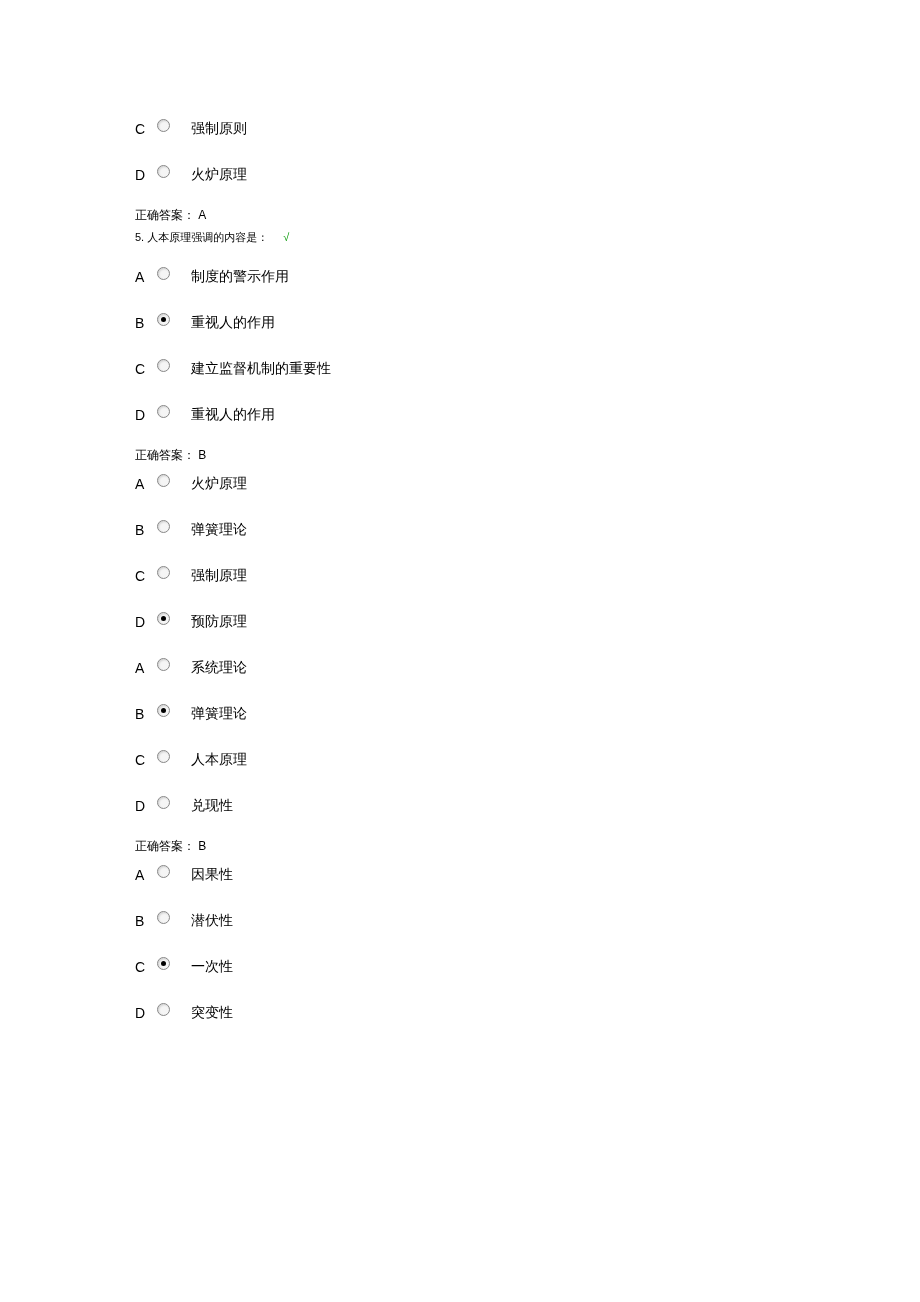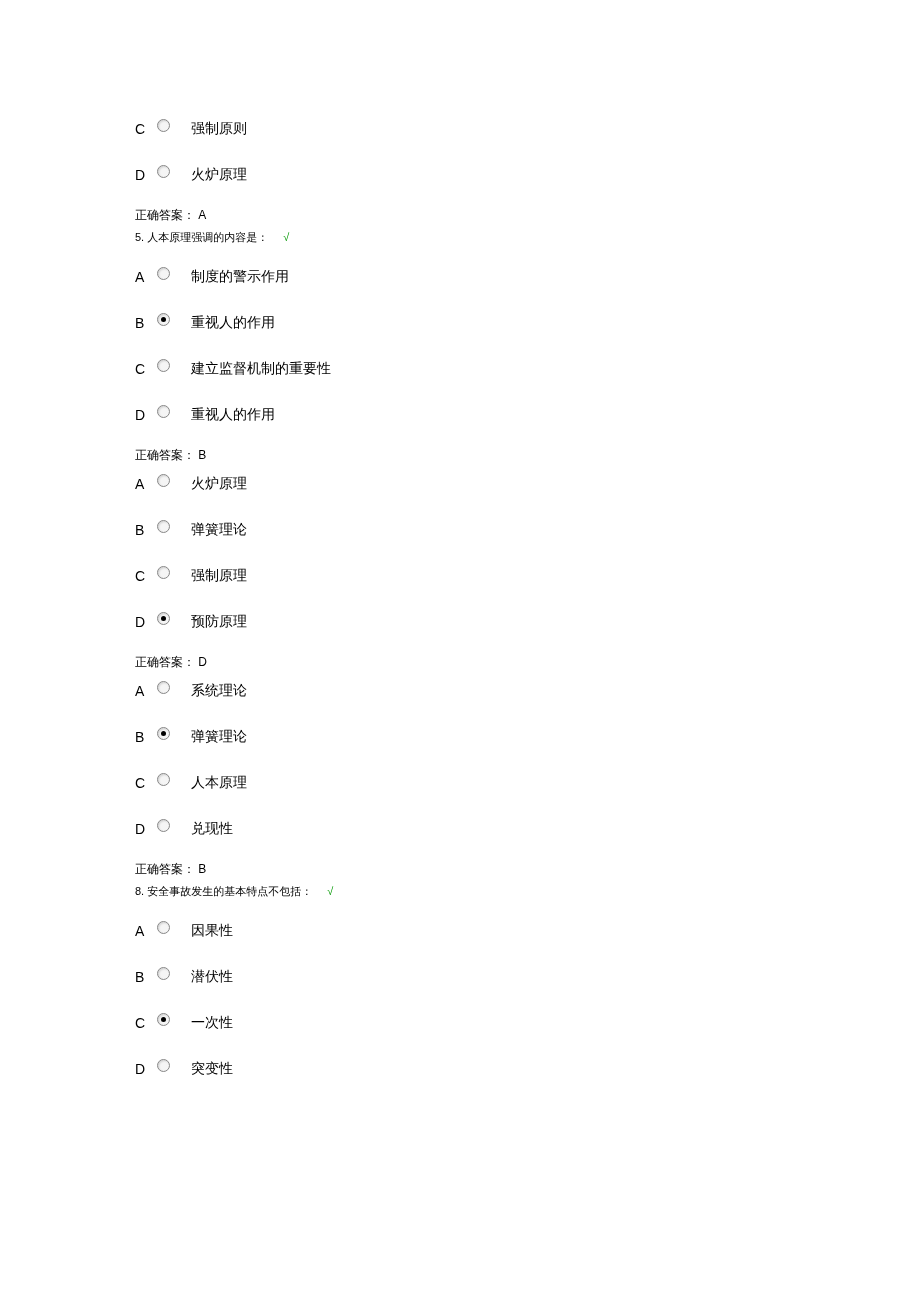--- a/index.html
+++ b/index.html
@@ -131,24 +131,20 @@
   <div class="option-row">
     <span class="option-letter">C</span>
     <span class="radio"></span>
     <span class="option-text">强制原理</span>
   </div>
   <div class="option-row">
     <span class="option-letter">D</span>
     <span class="radio selected"></span>
     <span class="option-text">预防原理</span>
   </div>
-  <div class="answer-line">
-    <span>正确答案：</span>
-    <span>D</span>
-  </div>
 </div>
 
 <div class="q-group">
   <div class="option-row">
     <span class="option-letter">A</span>
     <span class="radio"></span>
     <span class="option-text">系统理论</span>
   </div>
   <div class="option-row">
     <span class="option-letter">B</span>
@@ -165,25 +161,20 @@
     <span class="radio"></span>
     <span class="option-text">兑现性</span>
   </div>
   <div class="answer-line">
     <span>正确答案：</span>
     <span>B</span>
   </div>
 </div>
 
 <div class="q-group">
-  <div class="question-line">
-    <span>8.</span>
-    <span>安全事故发生的基本特点不包括：</span>
-    <span class="check-mark">√</span>
-  </div>
   <div class="option-row">
     <span class="option-letter">A</span>
     <span class="radio"></span>
     <span class="option-text">因果性</span>
   </div>
   <div class="option-row">
     <span class="option-letter">B</span>
     <span class="radio"></span>
     <span class="option-text">潜伏性</span>
   </div>

